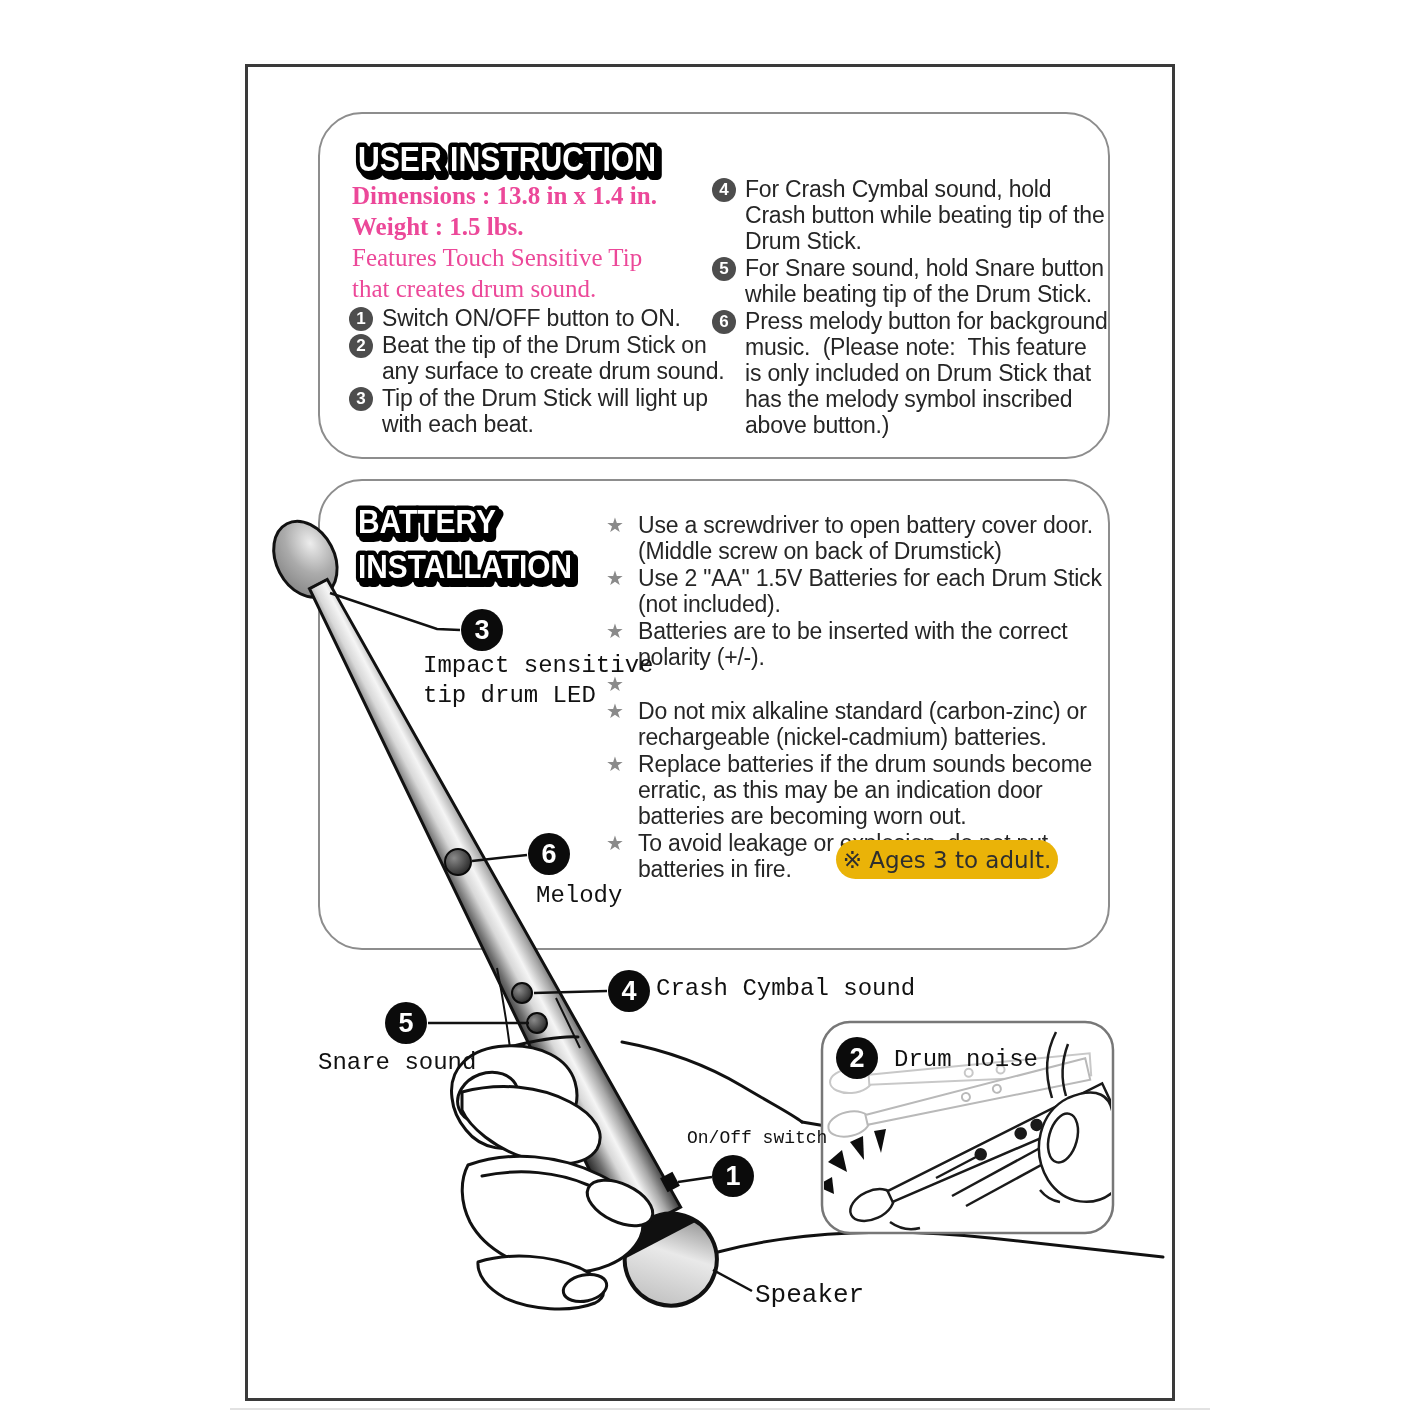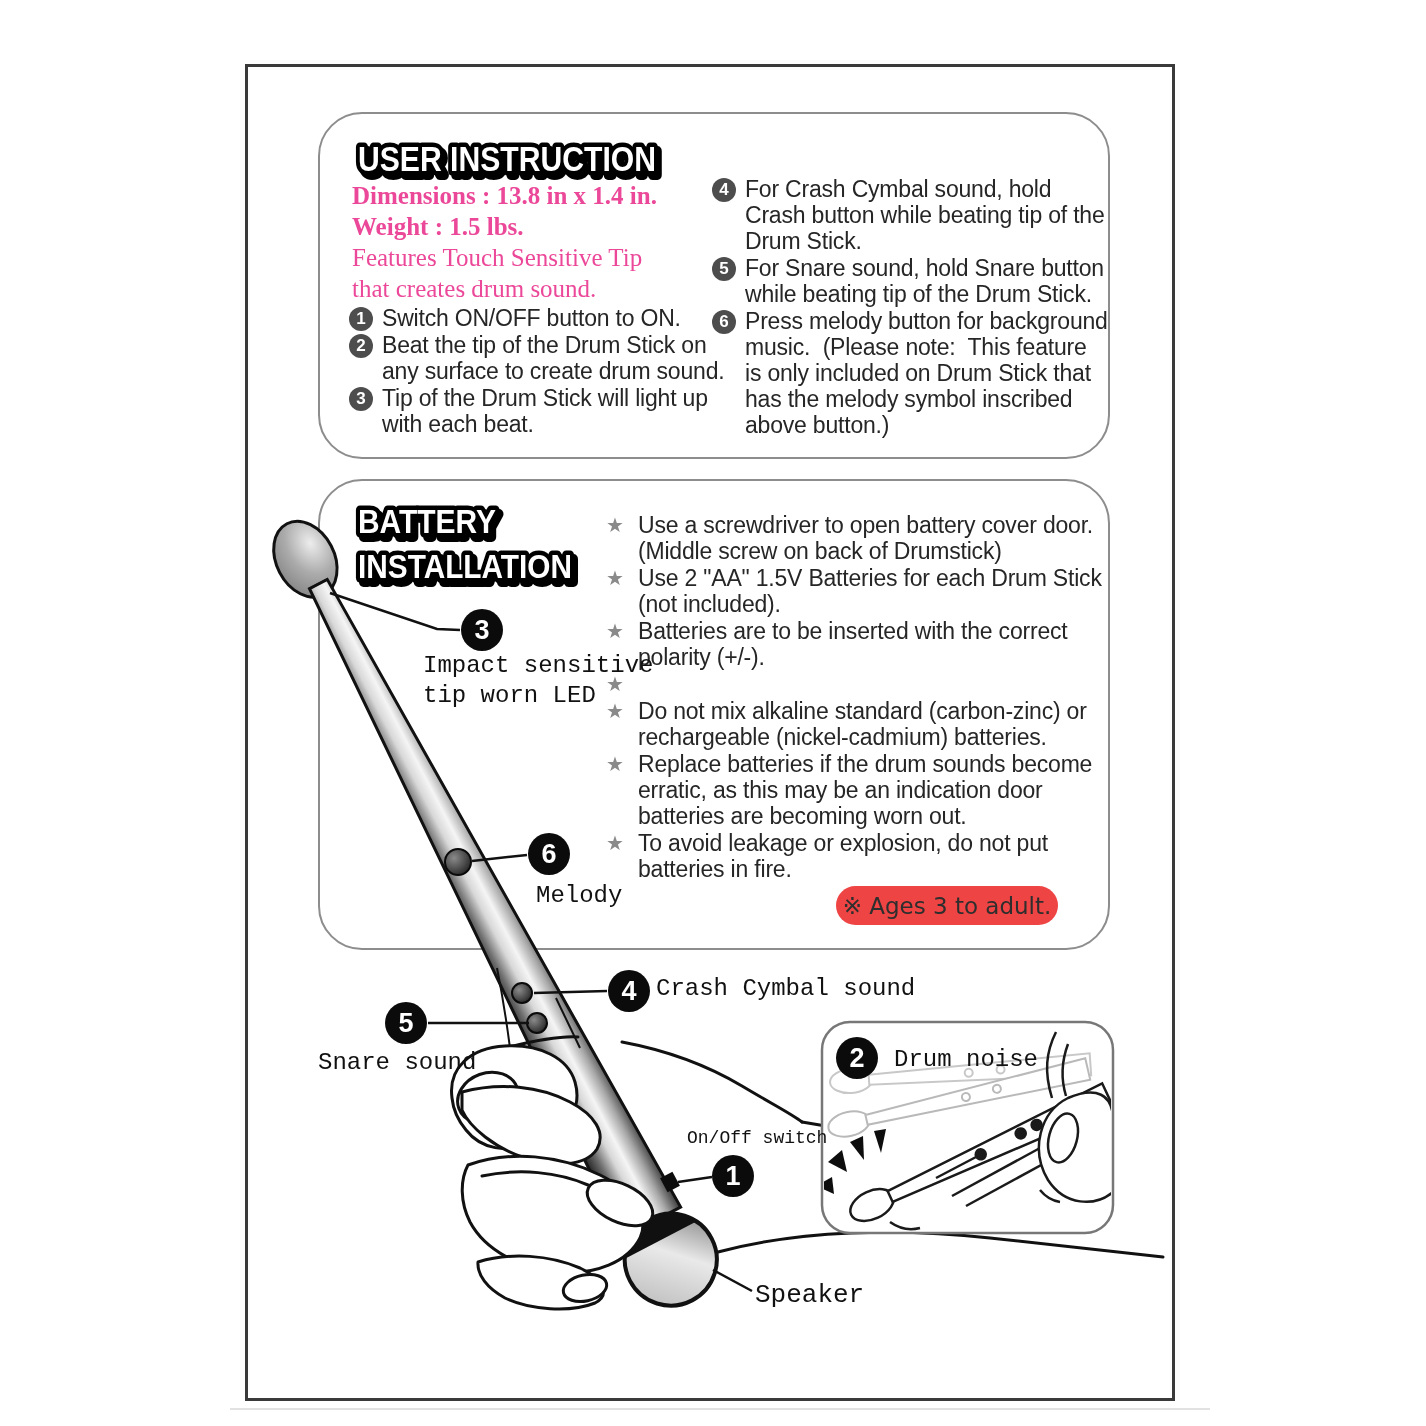--- a/index.html
+++ b/index.html
@@ -21,22 +21,22 @@
   .step{display:flex;gap:9px;margin-bottom:1px;}
   .nbadge{flex:0 0 auto;width:24px;height:24px;border-radius:50%;background:#4d4d4d;color:#fff;
           font-size:17px;font-weight:bold;display:flex;align-items:center;justify-content:center;
           margin-top:2px;}
   .step-text{font-size:23px;line-height:26px;letter-spacing:-0.2px;white-space:pre-wrap;color:#262626;}
   .bullets{position:absolute;left:606px;top:512px;width:500px;}
   .bullet{display:flex;gap:10px;margin-bottom:1px;}
   .bullet .star{flex:0 0 auto;width:22px;font-family:"DejaVu Sans",sans-serif;color:#8a8a8a;
                 font-size:20px;line-height:26px;}
   .bullet .btext{font-size:23px;line-height:26px;letter-spacing:-0.2px;color:#262626;}
-  .ages-pill{position:absolute;left:836px;top:886px;width:222px;height:39px;border-radius:20px;
-             background:#ef4444;display:flex;align-items:center;justify-content:center;
+  .ages-pill{position:absolute;left:836px;top:840px;width:222px;height:39px;border-radius:20px;
+             background:#eab308;display:flex;align-items:center;justify-content:center;
              font-family:"DejaVu Sans","Liberation Sans",sans-serif;font-size:23px;color:#2e2e2e;}
   .illus{position:absolute;left:0;top:0;pointer-events:none;}
   .callout{position:absolute;width:42px;height:42px;border-radius:50%;background:#0b0b0b;color:#fff;
            display:flex;align-items:center;justify-content:center;font-size:27px;font-weight:bold;
            font-family:"Liberation Sans",sans-serif;z-index:6;}
   .dlabel{position:absolute;font-family:Liberation Mono, monospace;font-size:24px;color:#111;z-index:6;
           line-height:30px;white-space:nowrap;}
   .scan-edge{position:absolute;left:230px;top:1408px;width:980px;height:2px;background:#e2e2e2;}
 </style>
 </head>
@@ -250,21 +250,21 @@
 
   <div class="callout" style="left:461px;top:609px;">3</div>
   <div class="callout" style="left:528px;top:833px;">6</div>
   <div class="callout" style="left:608px;top:970px;">4</div>
   <div class="callout" style="left:385px;top:1002px;">5</div>
   <div class="callout" style="left:712px;top:1155px;">1</div>
   <div class="callout" style="left:836px;top:1037px;">2</div>
 
   <div class="dlabel" style="left:423px;top:651px;">
     <div>Impact sensitive</div>
-    <div>tip worn LED</div>
+    <div>tip drum LED</div>
   </div>
   <div class="dlabel" style="left:536px;top:881px;">Melody</div>
   <div class="dlabel" style="left:656px;top:974px;">Crash Cymbal sound</div>
   <div class="dlabel" style="left:318px;top:1048px;">Snare sound</div>
   <div class="dlabel" style="left:687px;top:1123px;font-size:18px;">On/Off switch</div>
   <div class="dlabel" style="left:755px;top:1280px;font-size:26px;">Speaker</div>
   <div class="dlabel" style="left:894px;top:1045px;">Drum noise</div>
 
   <div class="scan-edge"></div>
 </div>

